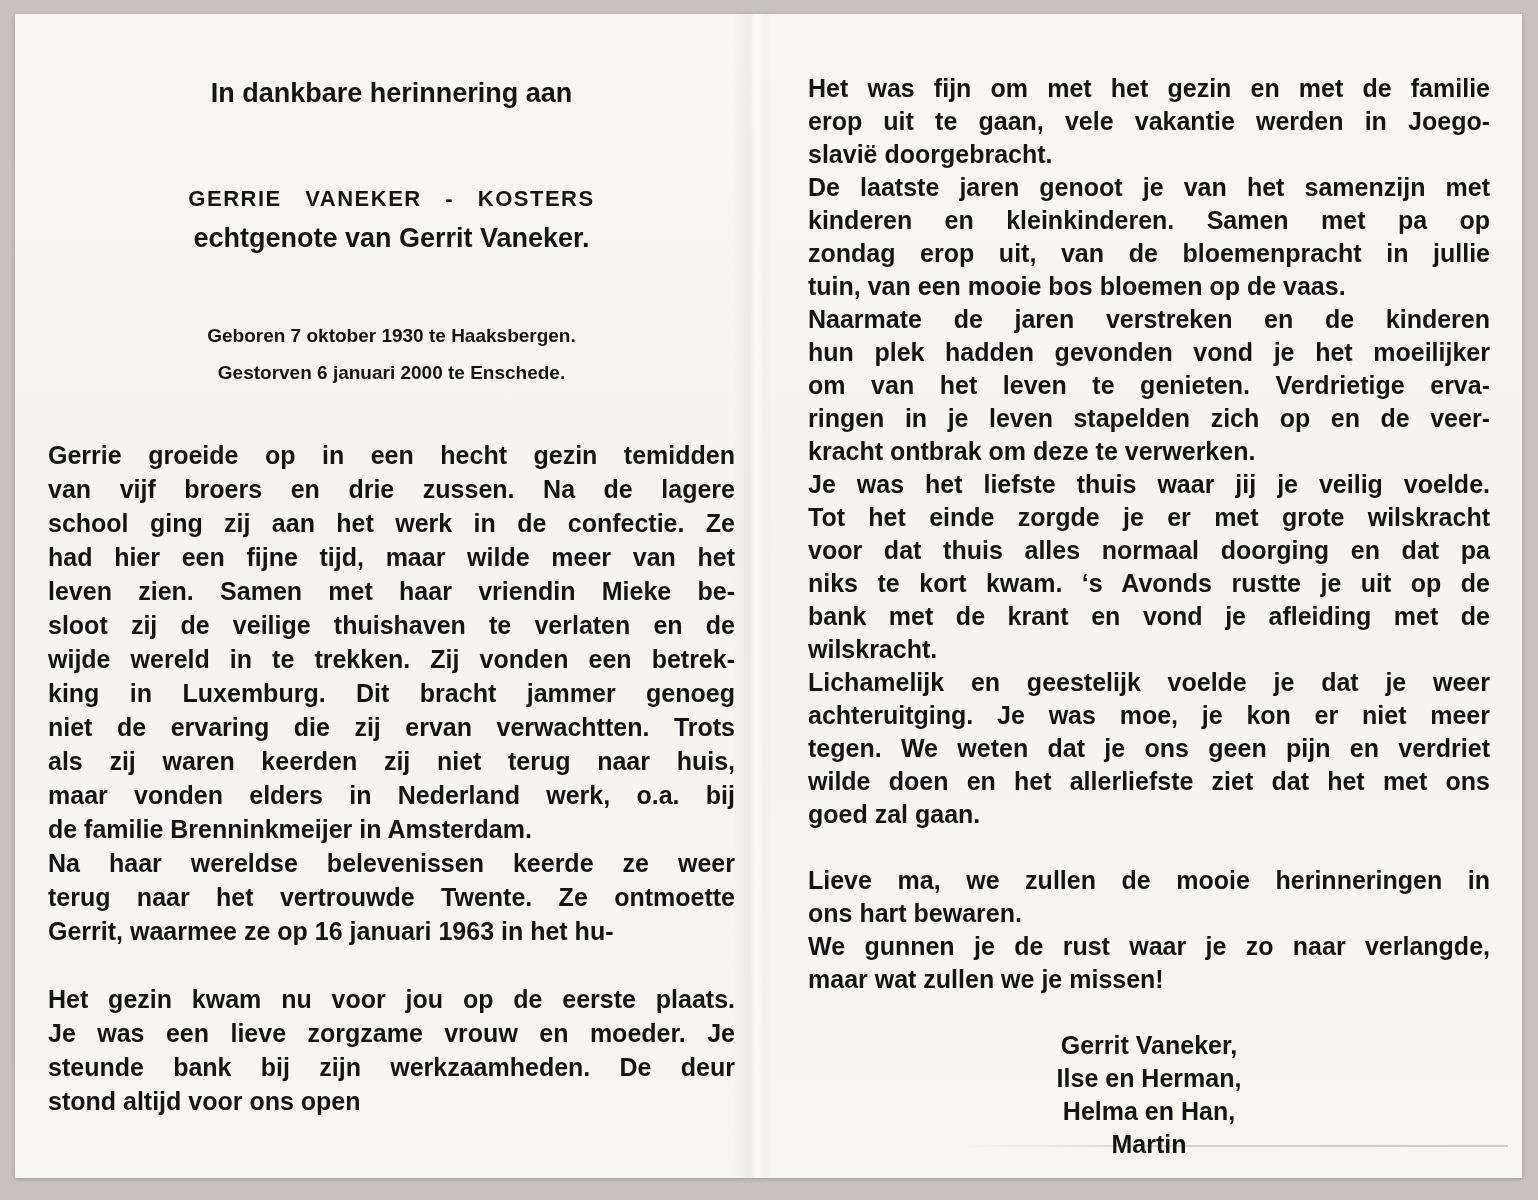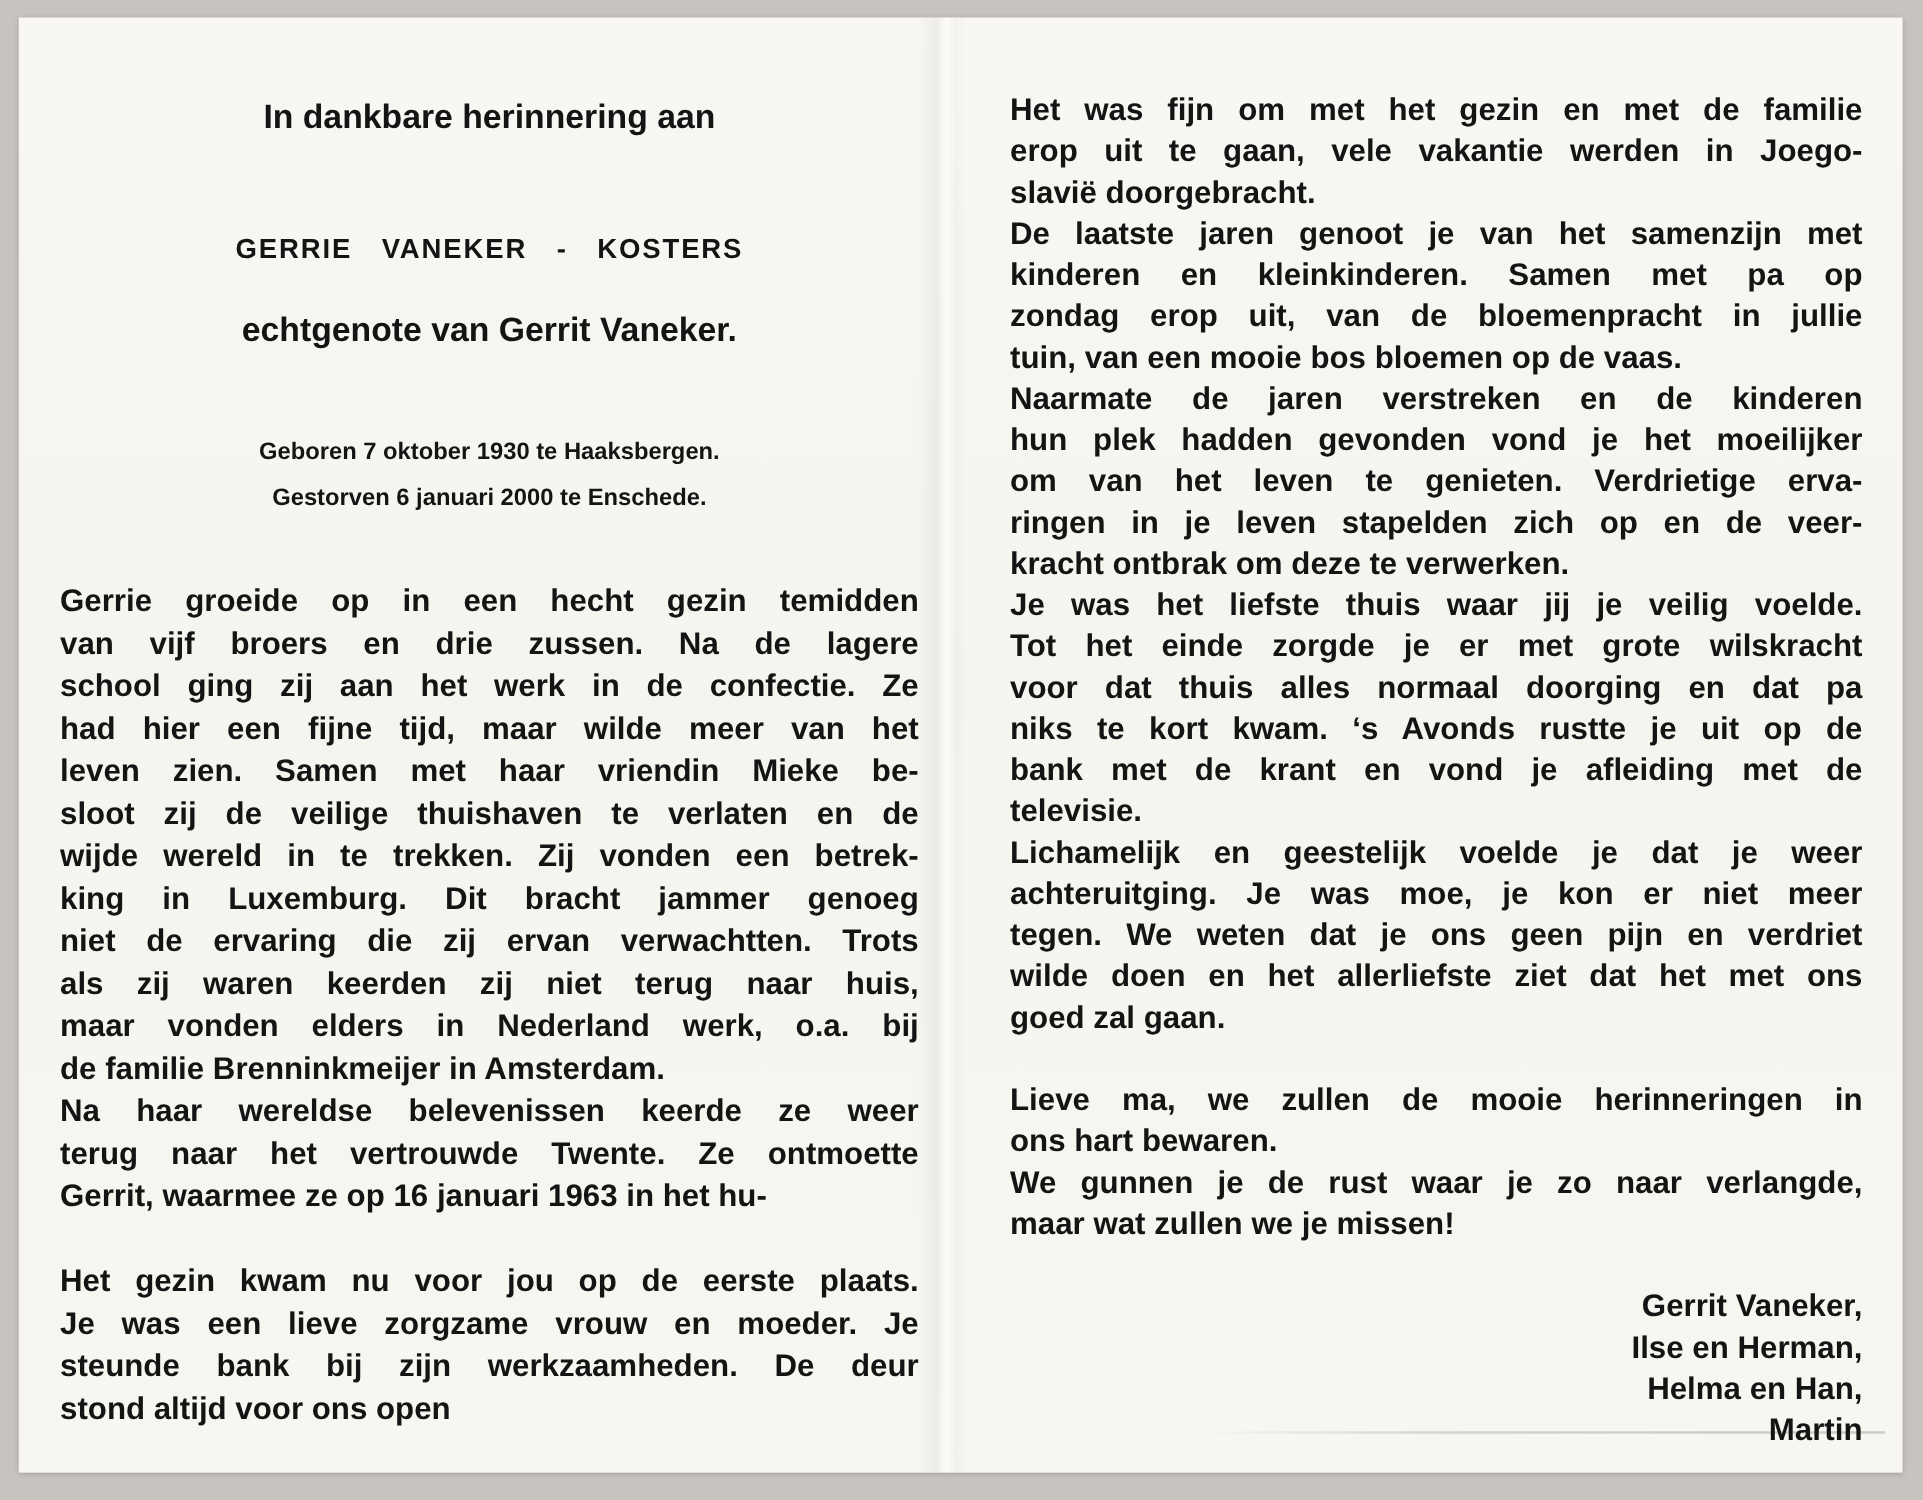--- a/index.html
+++ b/index.html
@@ -25,41 +25,41 @@
     position:absolute; left:945px; top:1131px; width:548px; height:2px;
     background:linear-gradient(90deg, rgba(0,0,0,0) 0%, rgba(0,0,0,0.14) 35%, rgba(0,0,0,0.18) 100%);
   }
   .col { position:absolute; top:0; }
   .col-left  { left:33px;  width:687px; }
   .col-right { left:793px; width:682px; padding-top:58px; }
 
   .intro    { margin-top:62px; text-align:center; font-size:27px; font-weight:bold; line-height:34px; }
   .name     { margin-top:67px; text-align:center; font-size:22px; font-weight:bold; line-height:44px;
               word-spacing:16px; letter-spacing:1.5px; }
-  .subtitle { margin-top:26px; text-align:center; font-size:27px; font-weight:bold; line-height:34px; }
+  .subtitle { text-align:center; font-size:27px; font-weight:bold; line-height:34px; }
   .dates    { margin-top:62px; text-align:center; font-size:19px; font-weight:bold; line-height:37px; }
 
   .body-text { font-weight:bold; font-size:25px; }
   .col-left  .body-text { margin-top:47px; }
   .col-left  .jl, .col-left  .para { line-height:34px; }
   .col-right .jl, .col-right .para { line-height:33px; }
 
   .jl {
     text-align:justify;
     text-align-last:justify;
     -moz-text-align-last:justify;
     white-space:nowrap;
   }
   .para .jl:last-child { text-align-last:left; -moz-text-align-last:left; white-space:normal; }
 
   .col-left  .gap { margin-top:34px; }
   .col-right .gap { margin-top:33px; }
 
   .sig { font-weight:bold; font-size:25px; }
-  .col-right .sig-line { line-height:33px; text-align:right; }
+  .col-right .sig-line { line-height:33px; text-align:center; }
 </style>
 </head>
 <body>
 
 <div class="card">
   <div class="fold"></div>
   <div class="edge-line"></div>
 
   <div class="col col-left">
     <div class="intro">In dankbare herinnering aan</div>
@@ -117,21 +117,21 @@
           <div class="jl">om van het leven te genieten. Verdrietige erva-</div>
           <div class="jl">ringen in je leven stapelden zich op en de veer-</div>
           <div class="jl">kracht ontbrak om deze te verwerken.</div>
         </div>
       <div class="para">
           <div class="jl">Je was het liefste thuis waar jij je veilig voelde.</div>
           <div class="jl">Tot het einde zorgde je er met grote wilskracht</div>
           <div class="jl">voor dat thuis alles normaal doorging en dat pa</div>
           <div class="jl">niks te kort kwam. ‘s Avonds rustte je uit op de</div>
           <div class="jl">bank met de krant en vond je afleiding met de</div>
-          <div class="jl">televisie.</div>
+          <div class="jl">wilskracht.</div>
         </div>
       <div class="para">
           <div class="jl">Lichamelijk en geestelijk voelde je dat je weer</div>
           <div class="jl">achteruitging. Je was moe, je kon er niet meer</div>
           <div class="jl">tegen. We weten dat je ons geen pijn en verdriet</div>
           <div class="jl">wilde doen en het allerliefste ziet dat het met ons</div>
           <div class="jl">goed zal gaan.</div>
         </div>
       <div class="para gap">
           <div class="jl">Lieve ma, we zullen de mooie herinneringen in</div>

